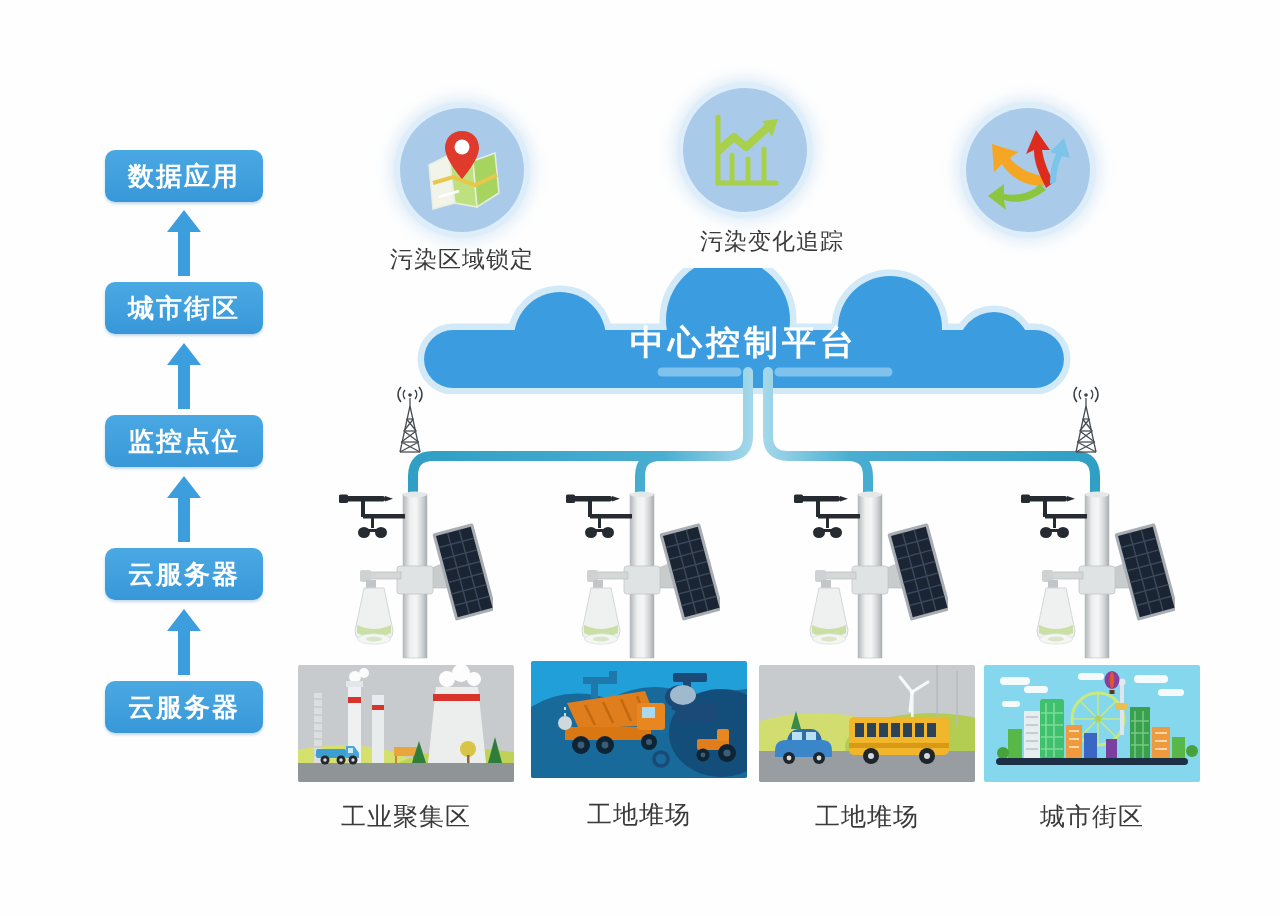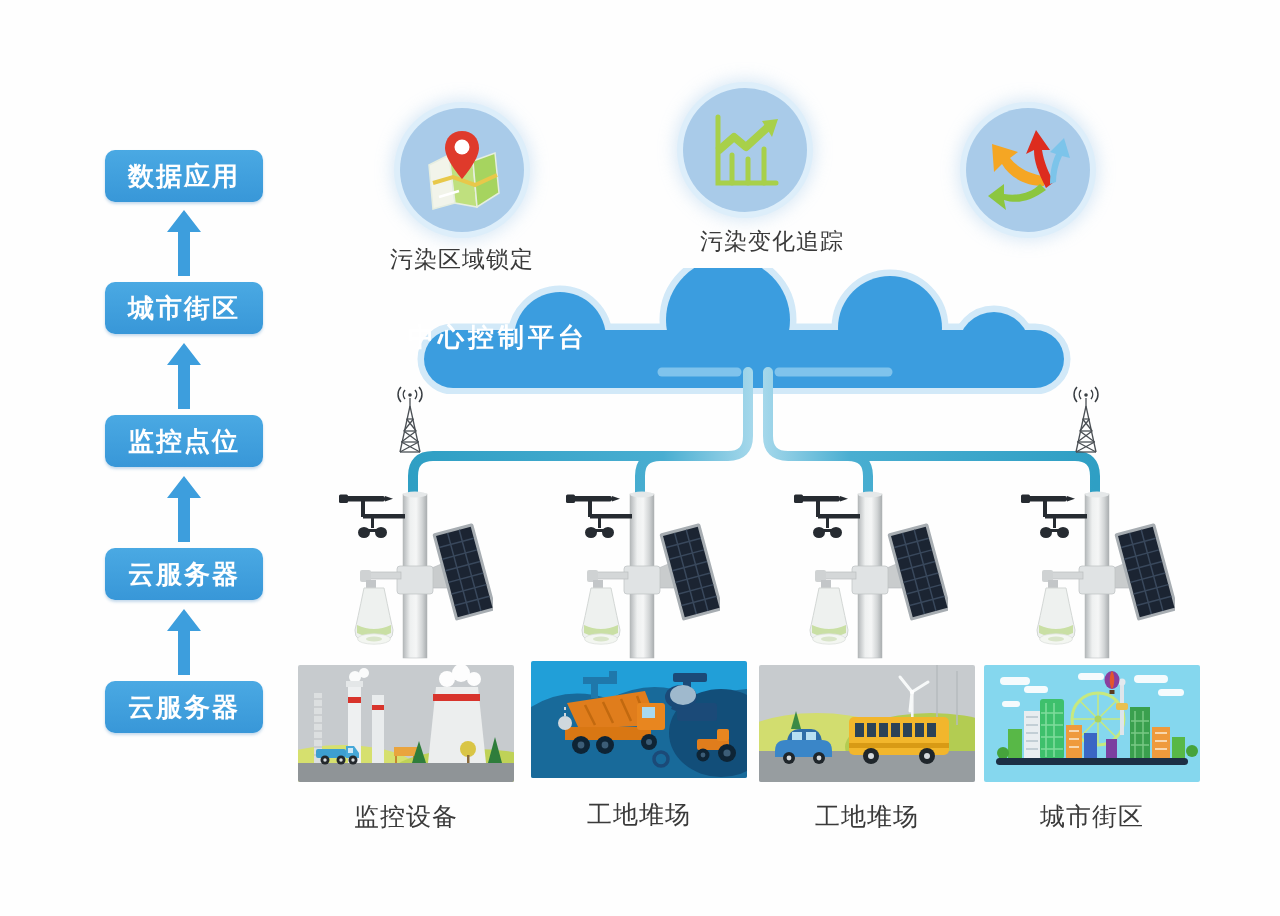--- a/index.html
+++ b/index.html
@@ -26,22 +26,22 @@
     display:flex; align-items:center; justify-content:center;
   }
   .func-label, .site-label {
     position:absolute; width:240px; text-align:center;
     font-size:23px; color:#3a3a3a; font-weight:500; letter-spacing:1px;
   }
   .site-label { width:216px; font-size:25px; }
   
   .cloud-svg { position:absolute; left:408px; top:268px; }
   .cloud-title {
-    position:absolute; left:408px; top:320px; width:672px; text-align:left;
-    font-size:26px; font-weight:bold; color:#ffffff; letter-spacing:4px;
+    position:absolute; left:408px; top:320px; width:672px; text-align:center;
+    font-size:34px; font-weight:bold; color:#ffffff; letter-spacing:4px;
   }
   .net-svg { position:absolute; left:0; top:0; }
   .tower-svg { position:absolute; width:44px; height:72px; }
   .station-svg { position:absolute; width:160px; height:172px; }
   .site-card {
     position:absolute; width:216px; height:117px; overflow:hidden;
     border-radius:2px;
   }
   .site-card svg { display:block; }
 </style>
@@ -390,21 +390,21 @@
       <path d="M48,93 L48,81 L56,81 L61,88 L61,93 Z" fill="#46a8d8"></path>
       <rect x="50" y="83" width="5" height="5" fill="#cfe9f6"></rect>
       <circle cx="27" cy="95" r="4.5" fill="#23282c"></circle>
         <circle cx="43" cy="95" r="4.5" fill="#23282c"></circle>
         <circle cx="55" cy="95" r="4.5" fill="#23282c"></circle>
       <circle cx="27" cy="95" r="1.7" fill="#d7dbde"></circle>
         <circle cx="43" cy="95" r="1.7" fill="#d7dbde"></circle>
         <circle cx="55" cy="95" r="1.7" fill="#d7dbde"></circle>
     </svg>
   </div>
-  <div class="site-label" style="left:298px; top:800px">监控设备</div>
+  <div class="site-label" style="left:298px; top:800px">工业聚集区</div>
 
   <div class="site-card" style="left:531px; top:661px">
     <svg width="216" height="117" viewBox="0 0 216 117" preserveAspectRatio="none">
       <rect width="216" height="117" fill="#219fd8"></rect>
       <path d="M0,46 Q36,24 78,38 Q120,16 160,34 L216,28 L216,117 L0,117 Z" fill="#16608f" opacity="0.85"></path>
       <ellipse cx="190" cy="72" rx="52" ry="44" fill="#124e79"></ellipse>
       <g fill="#1f78ab">
         <rect x="52" y="16" width="34" height="7"></rect>
           <rect x="60" y="23" width="7" height="14"></rect>
           <rect x="78" y="10" width="8" height="13"></rect>

